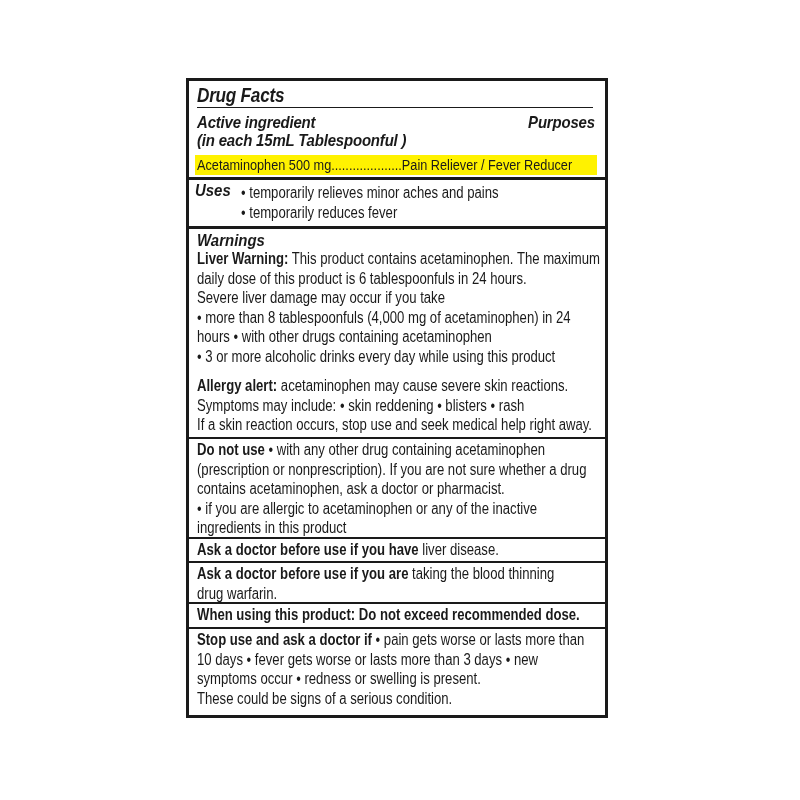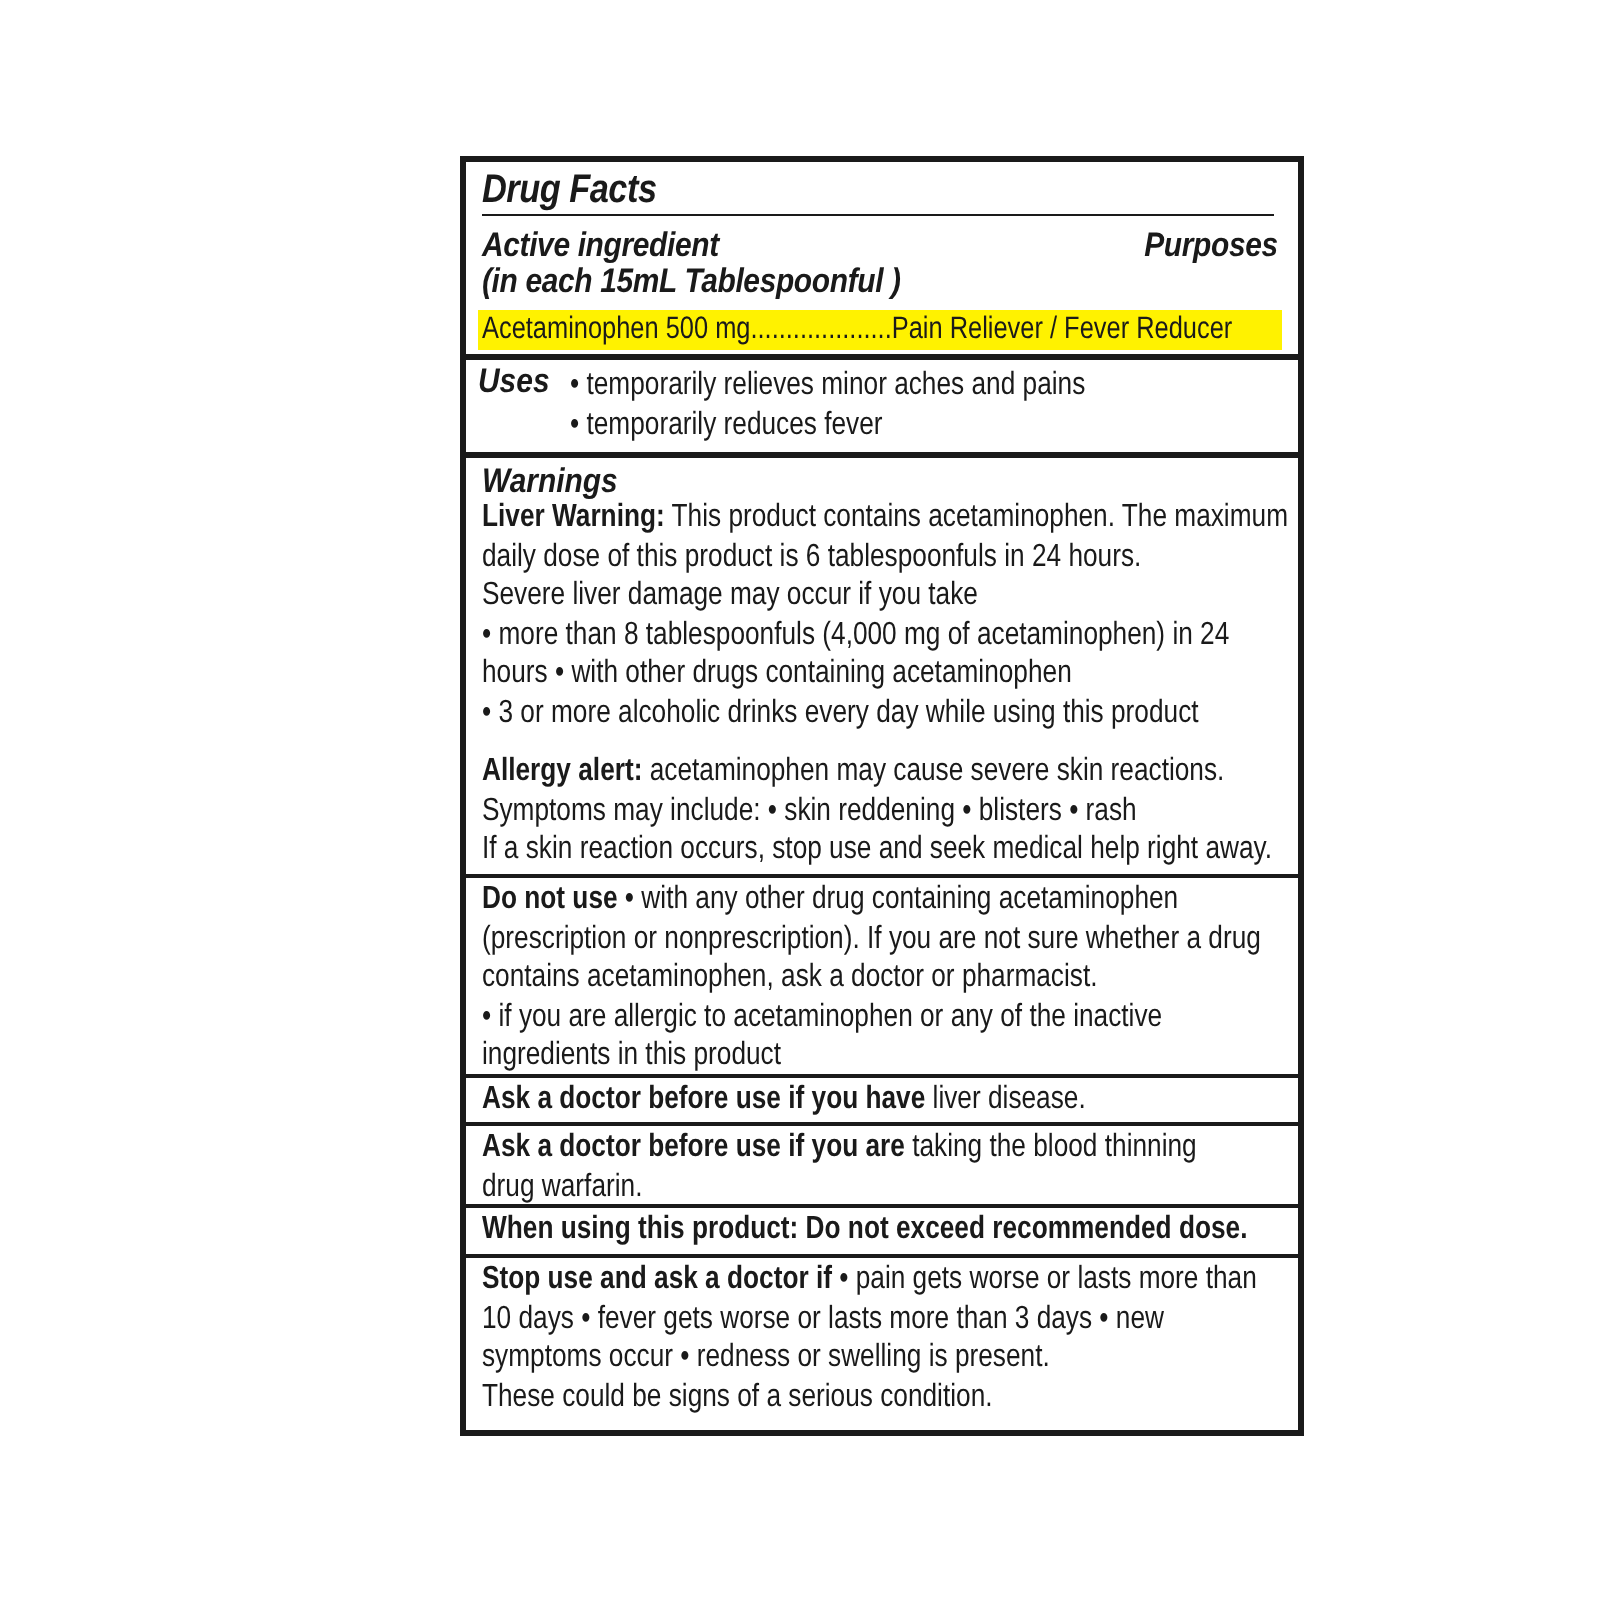--- a/index.html
+++ b/index.html
@@ -17,21 +17,20 @@
     }
     .label {
       position: absolute;
       left: 186px;
       top: 78px;
       width: 422px;
       height: 640px;
       border: 3px solid #1a1a1a;
       box-sizing: border-box;
       background: #fff;
-      margin-left: 44px;
     }
     .narrow {
       font-family: "Liberation Sans", sans-serif;
       transform-origin: 0 0;
       white-space: nowrap;
     }
     .abs { position: absolute; }
 
     .title {
       left: 8px; top: 3px;

